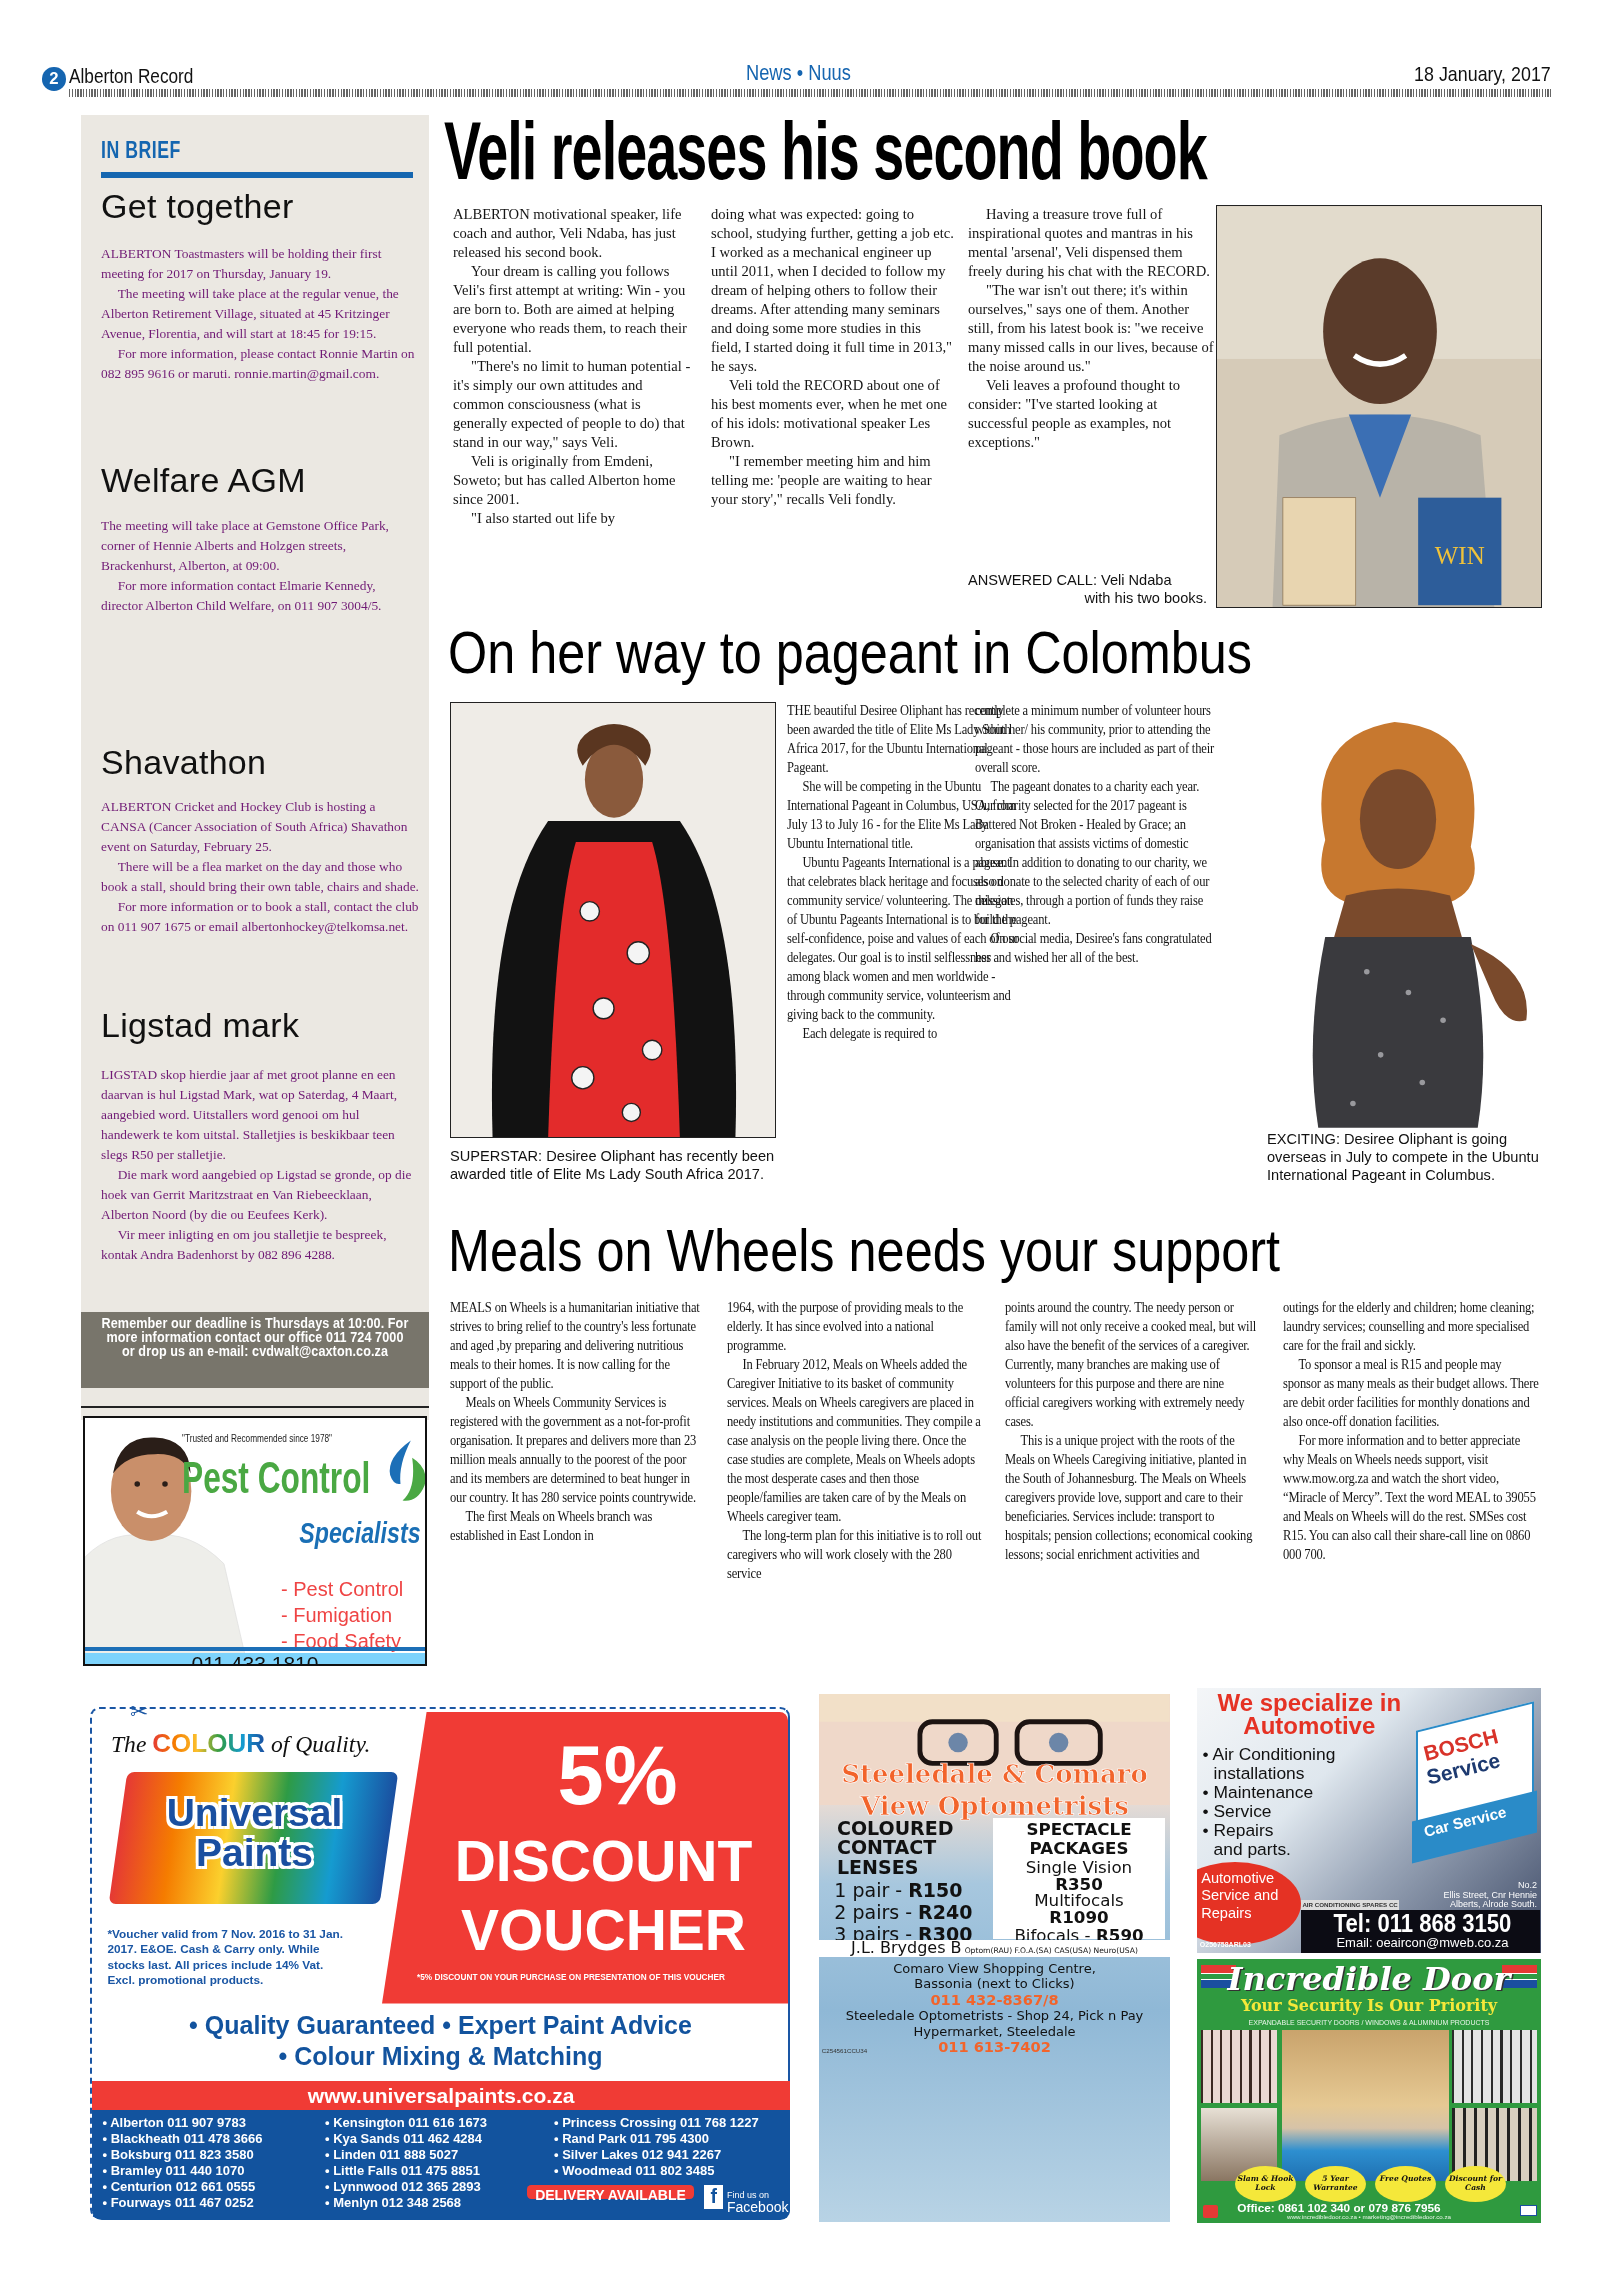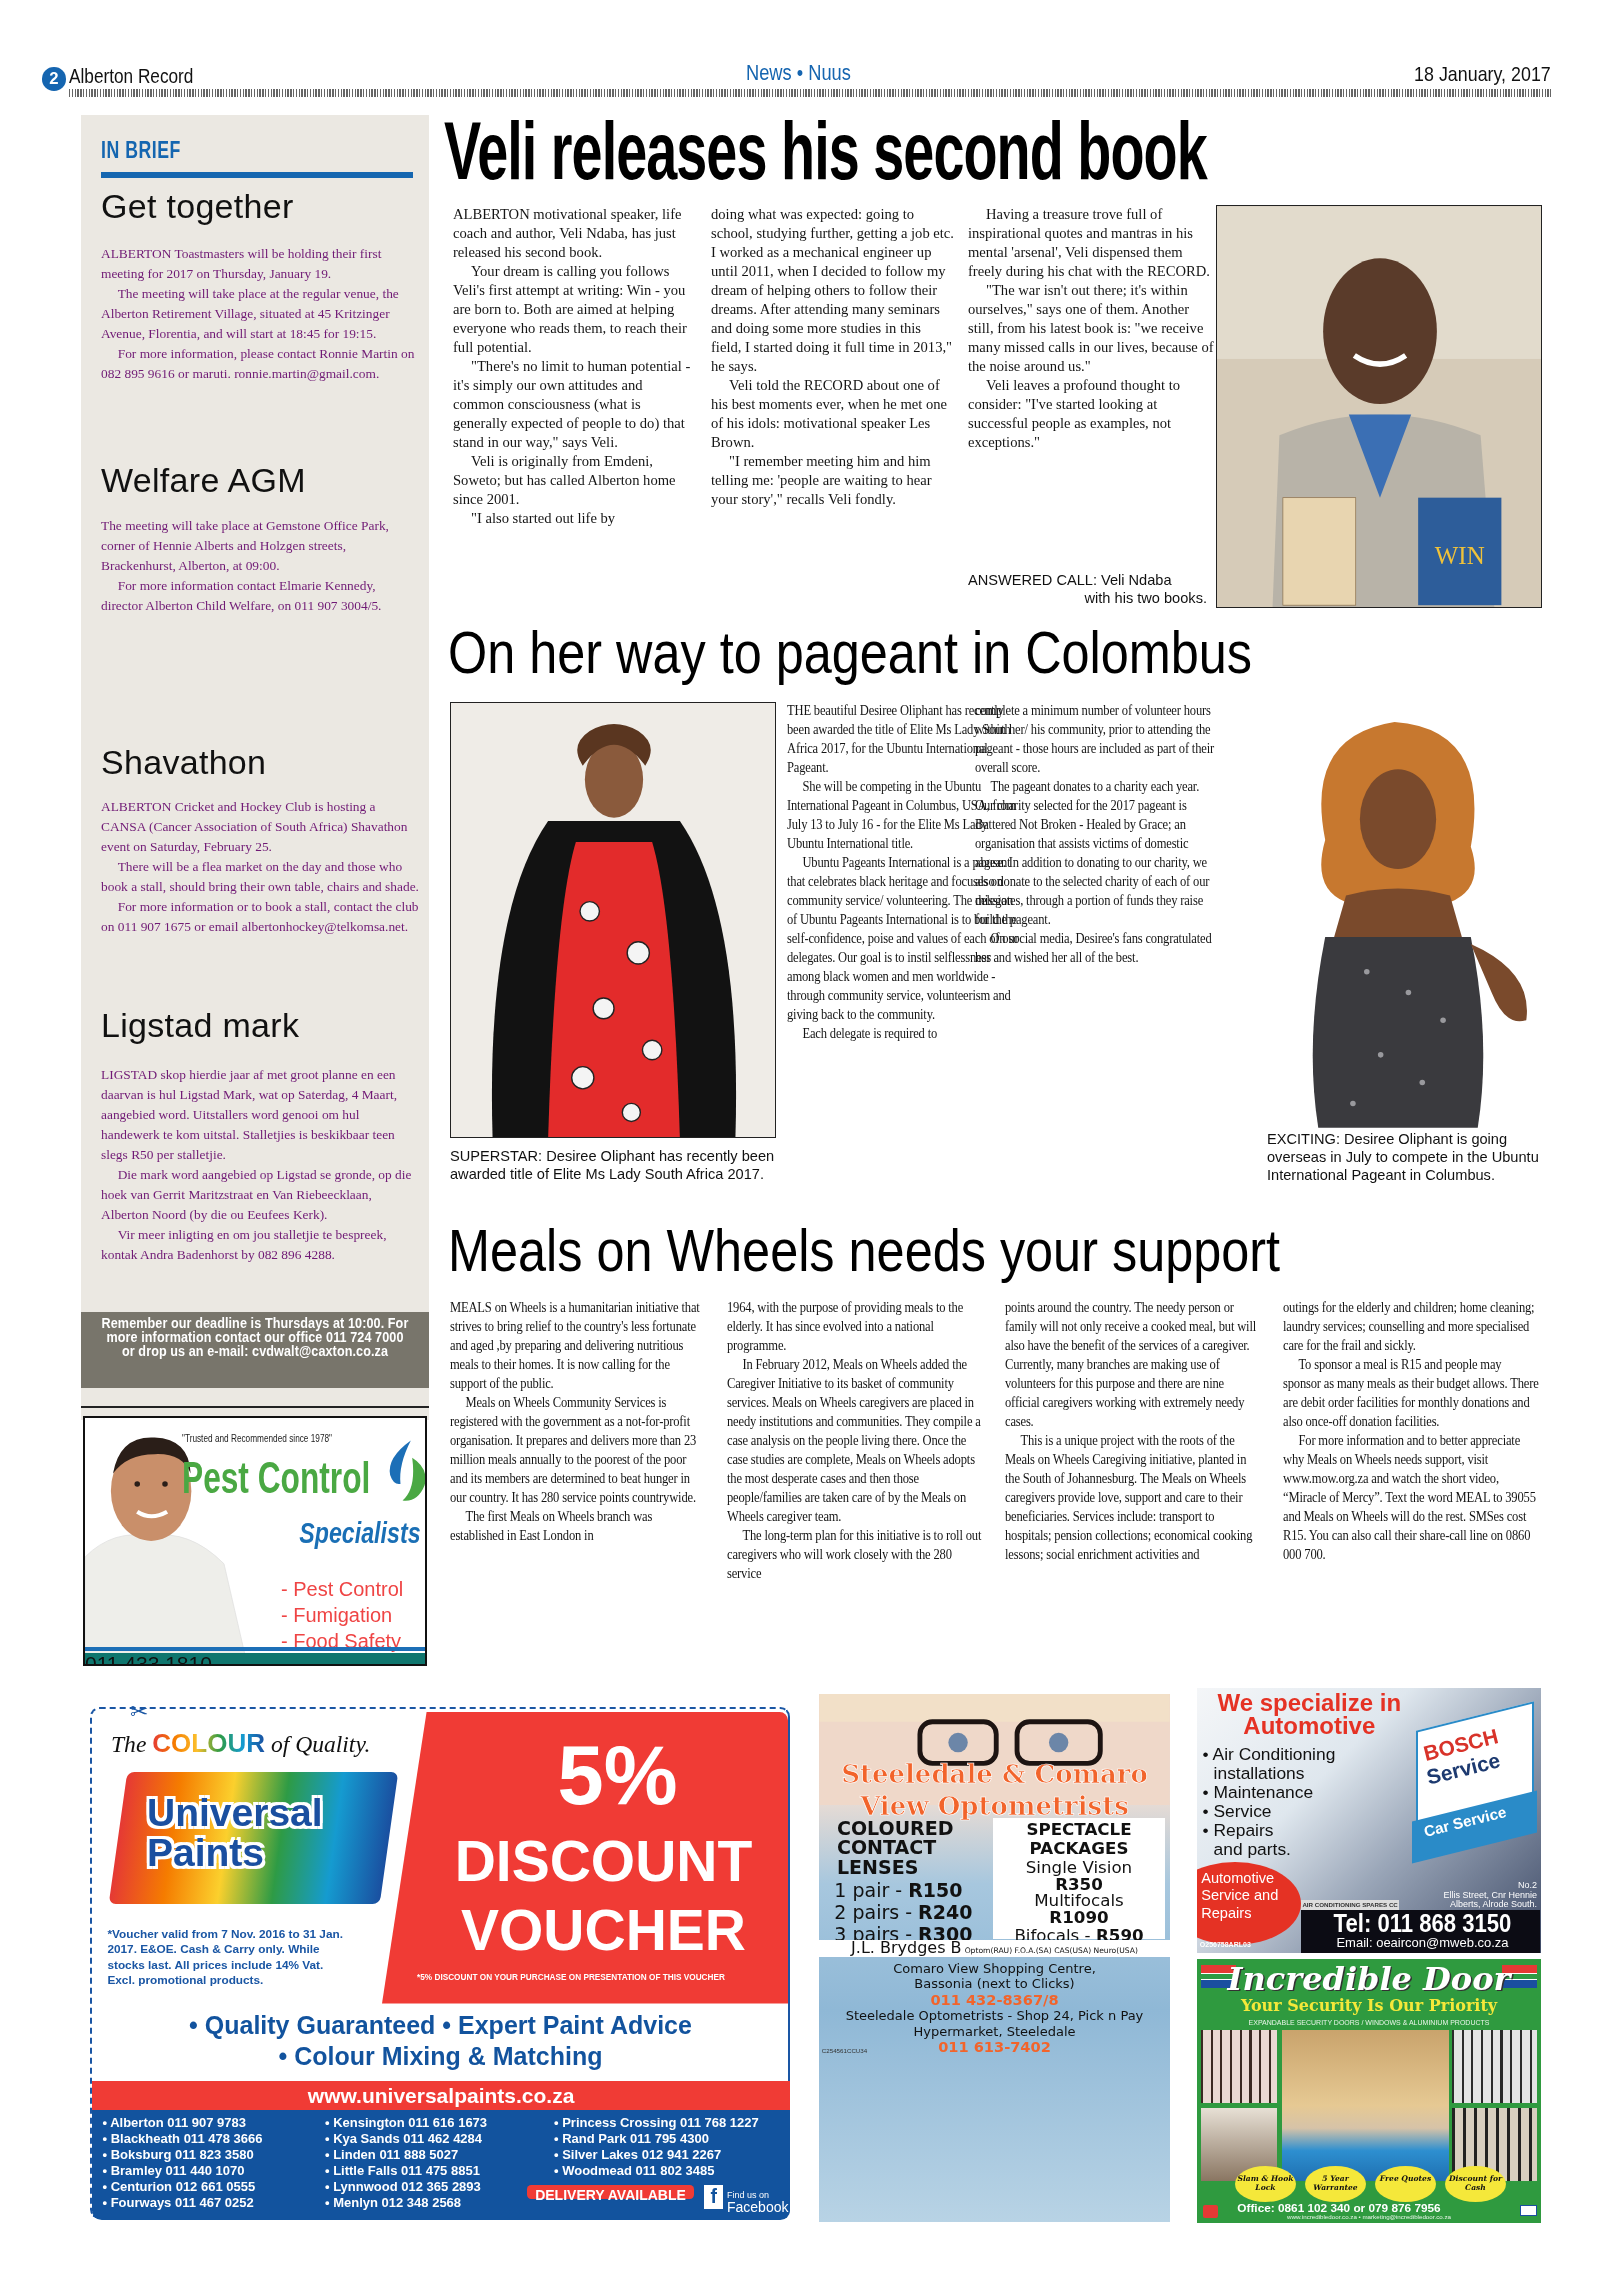--- a/index.html
+++ b/index.html
@@ -26,21 +26,21 @@
   .deadline { left: 81px; top: 1312px; width: 348px; height: 76px; background: #78756b; color: #fff; font: bold 14px/14px "Liberation Sans", sans-serif; text-align: center; padding-top: 3.5px; letter-spacing: 0.1px; }
   .deadline span { display: inline-block; transform: scaleX(0.9); }
   .pest-topline { left: 81px; top: 1406px; width: 348px; height: 2.1px; background: #222; }
   .pest-frame { left: 83px; top: 1416px; width: 344px; height: 250px; border: 2.1px solid #111; background: #fff; overflow: hidden; }
   .pest-man { left: 0; top: 7px; width: 160px; height: 229px; }
   .pest-trusted { left: 97px; top: 14px; font: 11px "Liberation Sans", sans-serif; transform: scaleX(0.75); transform-origin: left; white-space: nowrap; color: #222; }
   .pest-pc { left: 97px; top: 35px; font: bold 44px "Liberation Sans", sans-serif; color: #4aa843; transform: scaleX(0.72); transform-origin: left; white-space: nowrap; }
   .pest-spec { right: 4.2px; top: 99px; font: italic bold 29px "Liberation Sans", sans-serif; color: #1a6fb5; transform: scaleX(0.8); transform-origin: right; }
   .pest-list { left: 196px; top: 158px; font: 20px/26px "Liberation Sans", sans-serif; color: #ef4444; }
   .pest-blue { left: 0; top: 229px; width: 100%; height: 4.2px; background: #1c6fb7; }
-  .pest-green { left: 0; top: 235px; width: 100%; height: 21px; background: #0f766e; font: 21px/21px "Liberation Sans", sans-serif; color: #111; }
+  .pest-green { left: 0; top: 235px; width: 100%; height: 21px; background: #7dd3fc; font: 21px/21px "Liberation Sans", sans-serif; text-align: center; color: #111; }
 
   
   .h-veli { left: 444px; top: 104px; font: bold 82px "Liberation Sans", sans-serif; letter-spacing: -1.4px; transform: scaleX(0.68); transform-origin: left; white-space: nowrap; color: #000; }
   .h-pageant { left: 448px; top: 618px; font: 60px "Liberation Sans", sans-serif; transform: scaleX(0.84); transform-origin: left; white-space: nowrap; color: #000; }
   .h-meals { left: 448px; top: 1216px; font: 60px "Liberation Sans", sans-serif; transform: scaleX(0.84); transform-origin: left; white-space: nowrap; color: #000; }
 
   .col { position: absolute; font: 14.6px/19px "Liberation Serif", serif; color: #151515; }
   .col p + p { text-indent: 18px; }
   .col.narrow { font-size: 14.6px; letter-spacing: -0.2px; }
 
@@ -245,21 +245,21 @@
 
 <div class="abs ad-up">
   <div class="abs" style="left:0;top:8.3px;width:700px;height:512px;border:2.1px dashed #1a56a4;border-radius:9.7px;border-right-style:solid;border-bottom-style:solid;"></div>
   <div class="abs" style="left:40px;top:0;font:22px 'DejaVu Sans',sans-serif;color:#1a56a4">✂</div>
   <div class="abs" style="left:21px;top:29px;font:italic 23.6px 'Liberation Serif',serif;white-space:nowrap">
     <span>The</span>
     <span style="font:bold 26px 'Liberation Sans',sans-serif;font-style:normal;background:linear-gradient(90deg,#e53935,#f57c00,#fbc02d,#2e9b45,#159bd0,#1a4fa0);-webkit-background-clip:text;background-clip:text;color:transparent">COLOUR</span>
     <span>of Quality.</span>
   </div>
   <div class="abs" style="left:28px;top:73px;width:271px;height:132px;background:linear-gradient(90deg,#e53935 0%,#f57c00 20%,#fbd02d 40%,#2e9b45 60%,#159bd0 80%,#1a4fa0 100%);transform:skewX(-8deg);border-radius:7px"></div>
-  <div class="abs" style="left:57px;top:94px;width:215px;height:90px;font:bold 39px/40px 'Liberation Sans',sans-serif;color:#1a4fa0;text-shadow:-2.8px -2.8px 0 #fff,2.8px -2.8px 0 #fff,-2.8px 2.8px 0 #fff,2.8px 2.8px 0 #fff">
+  <div class="abs" style="left:57px;top:94px;width:215px;height:90px;text-align:center;font:bold 39px/40px 'Liberation Sans',sans-serif;color:#1a4fa0;text-shadow:-2.8px -2.8px 0 #fff,2.8px -2.8px 0 #fff,-2.8px 2.8px 0 #fff,2.8px 2.8px 0 #fff">
     <div>Universal</div>
     <div>Paints</div>
   </div>
   <div class="abs" style="left:17.4px;top:228px;width:236px;font:bold 11.8px/15.3px 'Liberation Sans',sans-serif;color:#1a56a4">*Voucher valid from 7 Nov. 2016 to 31 Jan. 2017. E&amp;OE. Cash &amp; Carry only. While stocks last. All prices include 14% Vat. Excl. promotional products.</div>
   <div class="abs" style="left:292px;top:12.5px;width:406px;height:292px;background:#f03b35;clip-path:polygon(11% 0,100% 0,100% 100%,0 100%);border-top-right-radius:8.3px"></div>
   <div class="abs" style="left:361px;top:35px;width:333px;text-align:center;color:#fff;font:bold 83px/83px 'Liberation Sans',sans-serif">5%</div>
   <div class="abs" style="left:326px;top:128px;width:375px;text-align:center;color:#fff;font:bold 57px/69px 'Liberation Sans',sans-serif">
     <div>DISCOUNT</div>
     <div>VOUCHER</div>
   </div>

